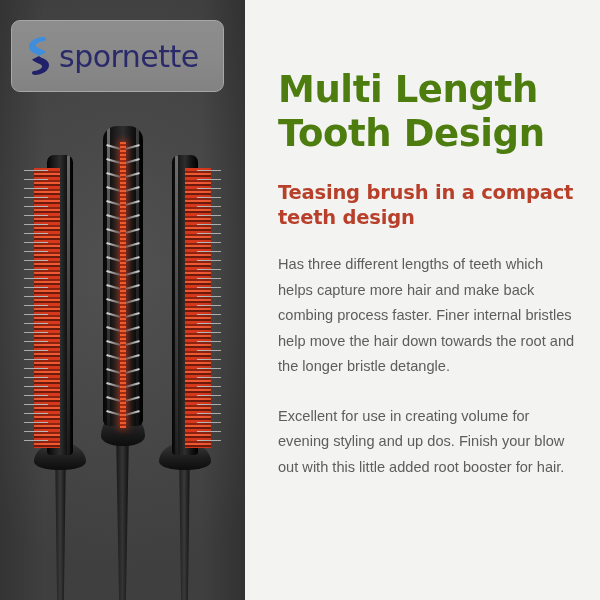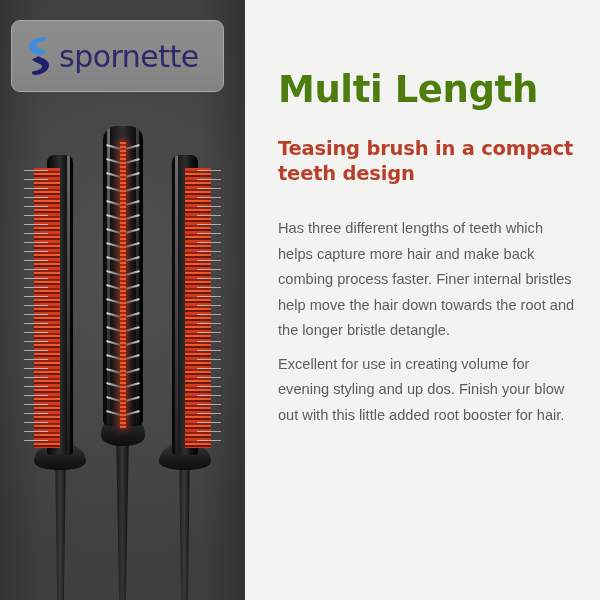--- a/index.html
+++ b/index.html
@@ -195,22 +195,22 @@
     letter-spacing: -0.2px;
     margin: 24px 0 0 0;
   }
   .para {
     font-family: "Liberation Sans", sans-serif;
     font-size: 14.6px;
     line-height: 25.5px;
     color: #5d5d5d;
     margin: 0;
   }
-  .para.first { margin-top: 30px; }
-  .para.second { margin-top: 8px; }
+  .para.first { margin-top: 22px; }
+  .para.second { margin-top: 24px; }
 </style>
 </head>
 <body>
 
 <div id="page">
 
   <div class="left-panel">
 
     <div class="brushes">
 
@@ -307,20 +307,21 @@
       </div>
     </div>
 
   </div>
 
   <div class="right-panel">
     <div class="content">
 
       <h1 class="headline">
         <span>Multi Length</span><br>
+        <span>Tooth Design</span>
       </h1>
 
       <h2 class="subhead">Teasing brush in a compact teeth design</h2>
 
       <p class="para first">Has three different lengths of teeth which helps capture more hair and make back combing process faster. Finer internal bristles help move the hair down towards the root and the longer bristle detangle.</p>
       <p class="para second">Excellent for use in creating volume for evening styling and up dos. Finish your blow out with this little added root booster for hair.</p>
 
     </div>
   </div>
 

